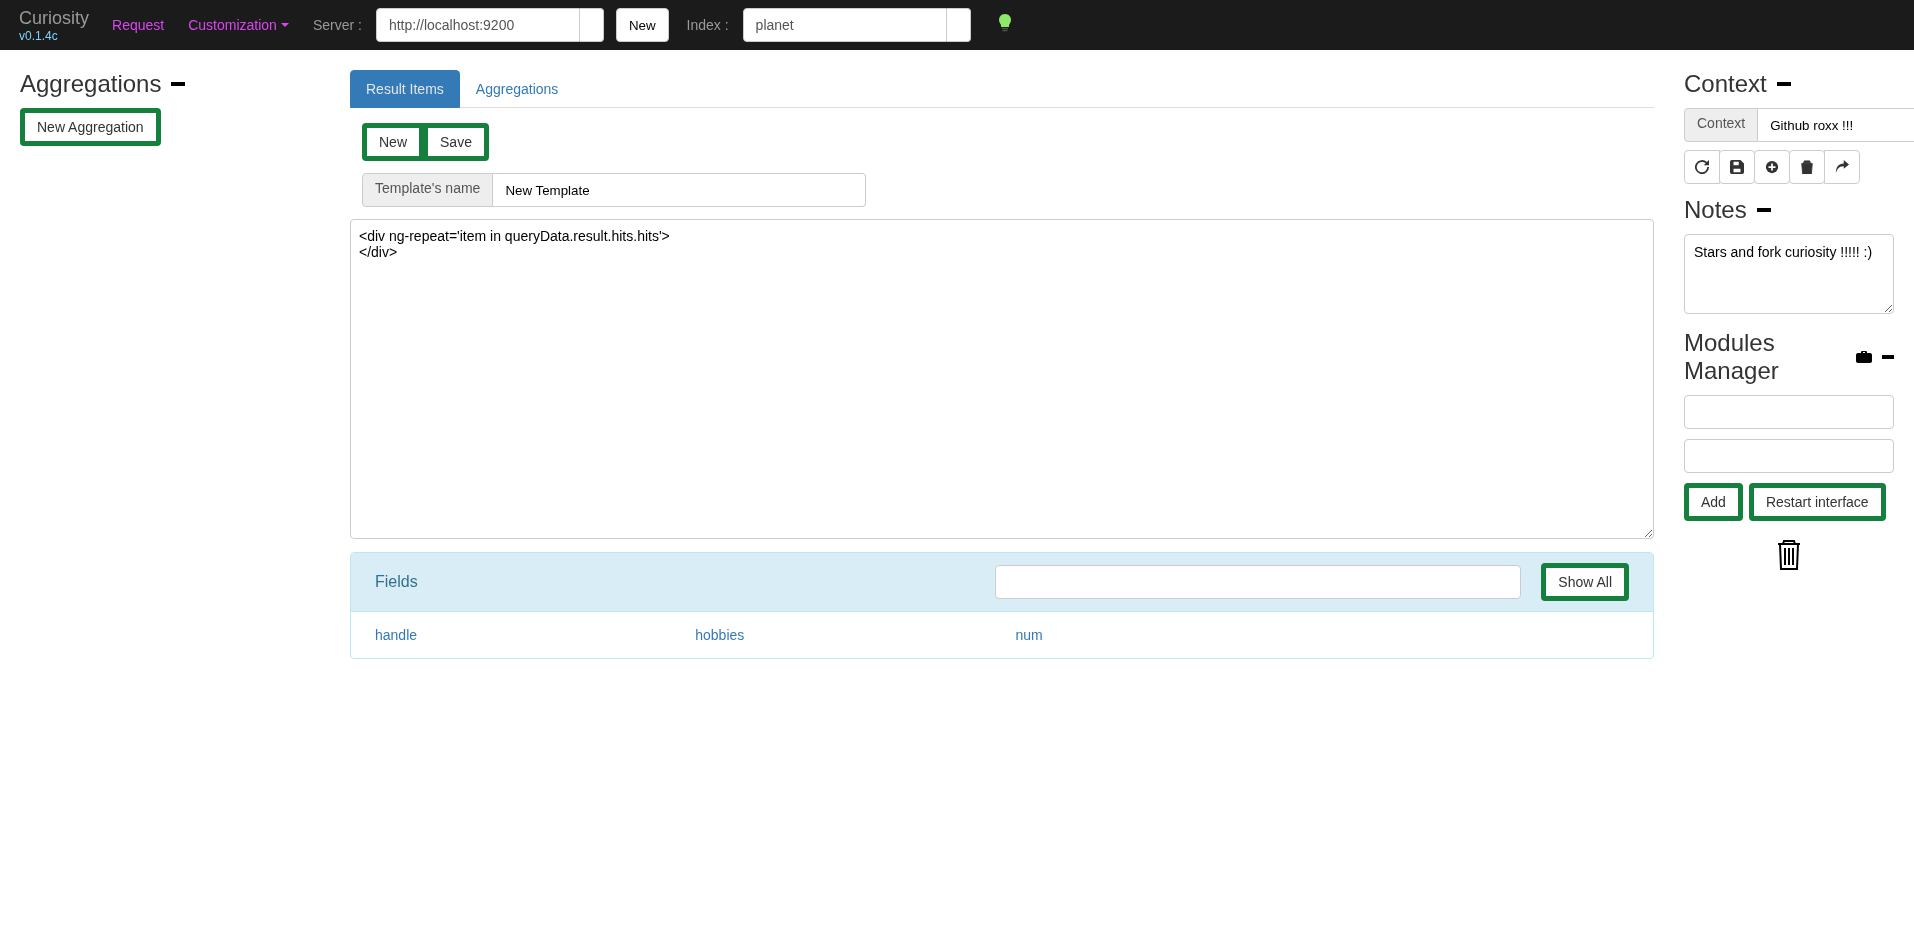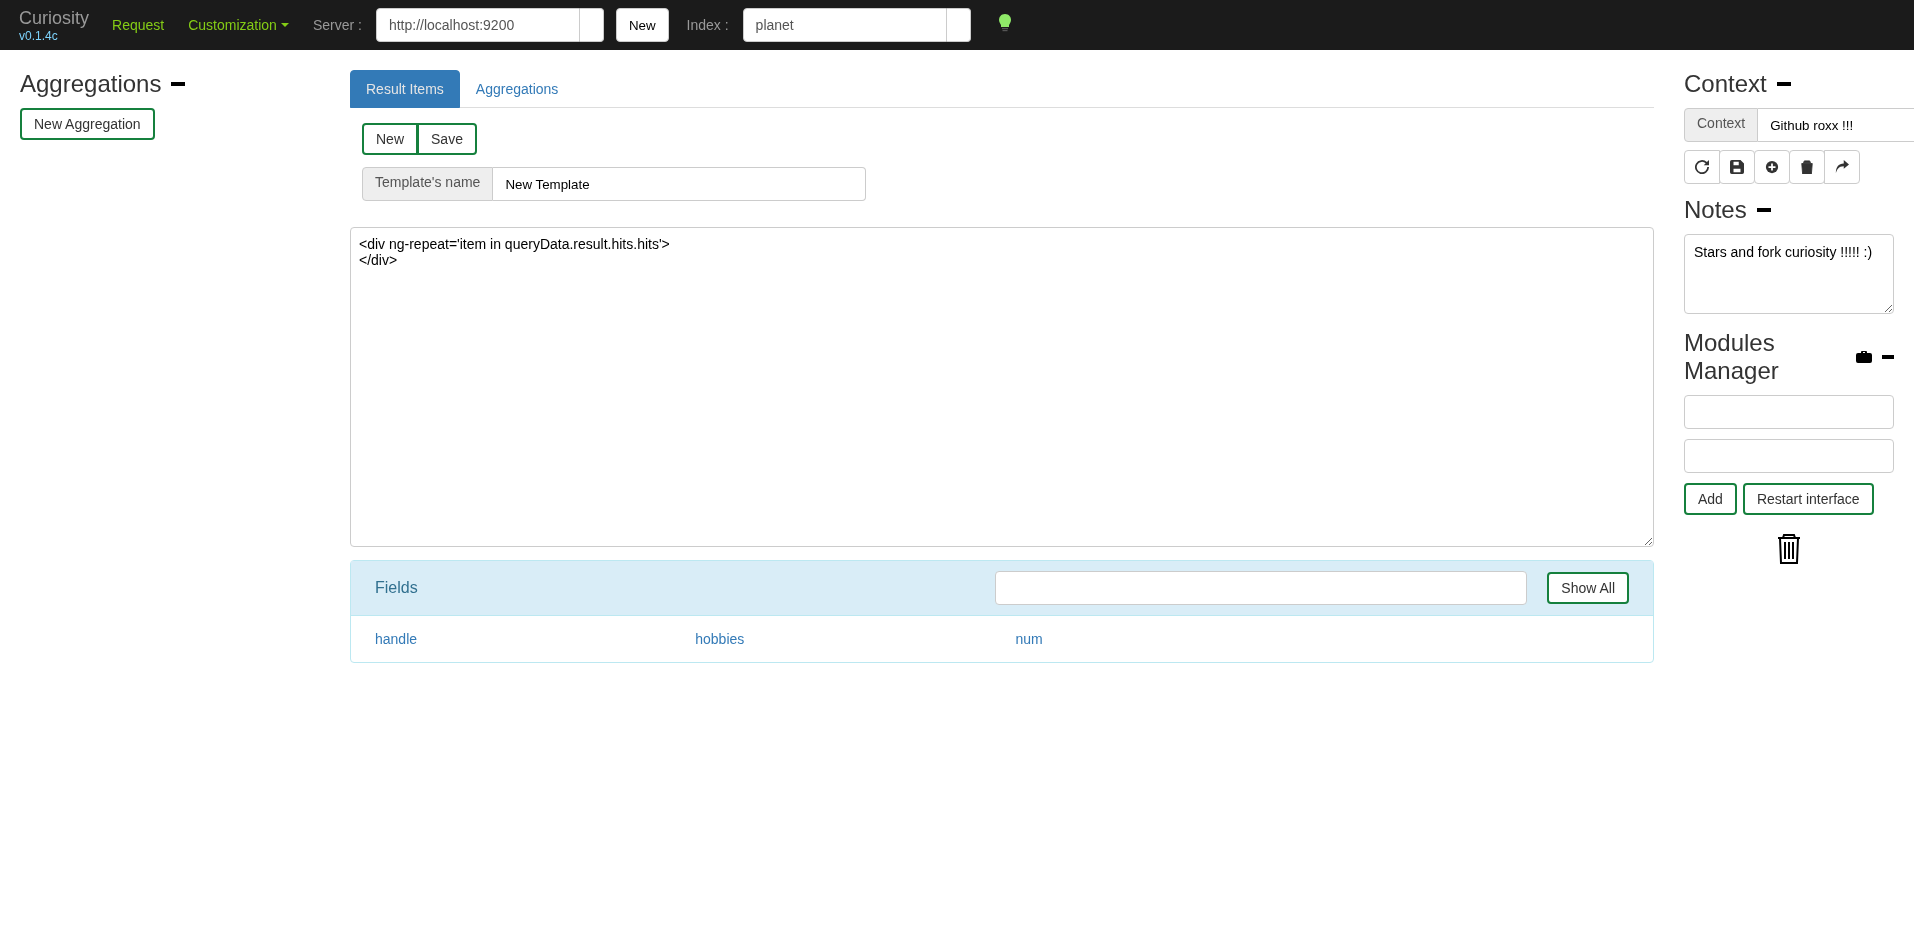--- a/index.html
+++ b/index.html
@@ -1,54 +1,54 @@
 <!DOCTYPE html>
 <html><head>
 <meta charset="utf-8">
 <style>
   * { box-sizing: border-box; margin: 0; padding: 0; }
   body { font-family: "Helvetica Neue", Helvetica, Arial, sans-serif; font-size: 14px; color: #333; background: #fff; }
   
   .navbar { background: #1b1b1b; color: #999; height: 50px; display: flex; align-items: center; padding: 0 15px; }
   .navbar .brand { color: #999; font-size: 18px; margin-right: 15px; display: flex; align-items: baseline; flex-direction: column; }
   .navbar .brand .version { font-size: 12px; margin-left: 4px; color: #7dd3fc; }
-  .navbar .nav-item { color: #84cc16; padding: 0 12px; cursor: pointer; display: flex; align-items: center; height: 32px; }
+  .navbar .nav-item { color: #d946ef; padding: 0 12px; cursor: pointer; display: flex; align-items: center; height: 32px; }
   .navbar .nav-label { color: #999; padding: 0 8px 0 12px; }
   .navbar .caret { display: inline-block; width: 0; height: 0; margin-left: 4px; vertical-align: middle; border-top: 4px solid; border-right: 4px solid transparent; border-left: 4px solid transparent; }
   .navbar .input-group { display: flex; margin: 0 6px; }
   .navbar input.form-control { height: 34px; padding: 6px 12px; font-size: 14px; border: 1px solid #ccc; border-radius: 4px 0 0 4px; background: #fff; color: #555; width: 204px; }
   .navbar .input-addon { height: 34px; width: 24px; background: #fff; border: 1px solid #ccc; border-left: none; border-radius: 0 4px 4px 0; display: flex; align-items: center; justify-content: center; }
   .navbar .btn-new { height: 34px; padding: 6px 12px; background: #fff; border: 1px solid #ccc; border-radius: 4px; margin: 0 6px; cursor: pointer; }
   .navbar .bulb-icon { margin-left: 20px; color: #7fef5a; font-size: 18px; }
 
   .container-fluid { display: flex; padding: 10px; gap: 10px; }
   
   .left-col { width: 320px; padding: 10px; }
   .left-col h3, .right-col h3 { font-size: 24px; font-weight: 500; margin-bottom: 10px; display: flex; align-items: center; gap: 10px; }
   .minus-icon { display: inline-block; width: 14px; height: 4px; background: #000; }
   
-  .btn { display: inline-block; padding: 6px 12px; font-size: 14px; border: 2px solid #15803d; border-radius: 4px; background: #fff; cursor: pointer; color: #333; }
+  .btn { display: inline-block; padding: 6px 12px; font-size: 14px; border: 5px solid #15803d; border-radius: 4px; background: #fff; cursor: pointer; color: #333; }
   .btn-group { display: inline-flex; }
   .btn-group .btn { border-radius: 0; margin-left: -1px; }
   .btn-group .btn:first-child { border-radius: 4px 0 0 4px; margin-left: 0; }
   .btn-group .btn:last-child { border-radius: 0 4px 4px 0; }
 
   .main-col { flex: 1; padding: 10px; }
   
   .nav-tabs { display: flex; border-bottom: 1px solid #ddd; margin-bottom: 15px; }
   .nav-tabs .tab { padding: 10px 15px; cursor: pointer; color: #337ab7; border: 1px solid transparent; border-radius: 4px 4px 0 0; margin-bottom: -1px; }
   .nav-tabs .tab.active { background: #337ab7; color: #e5e5e5; border-color: #337ab7; }
 
   .input-group-2 { display: flex; margin-bottom: 12px; }
   .input-group-addon { padding: 6px 12px; background: #eee; border: 1px solid #ccc; border-radius: 4px 0 0 4px; color: #555; white-space: nowrap; }
   .input-group-2 input { flex: 1; height: 34px; padding: 6px 12px; border: 1px solid #ccc; border-left: none; border-radius: 0; }
   .input-group-2 .append-addon { width: 24px; background: #fff; border: 1px solid #ccc; border-left: none; border-radius: 0 4px 4px 0; }
   .input-group-2.no-append input { border-radius: 0 4px 4px 0; }
 
-  .template-area { width: 100%; height: 320px; padding: 8px; border: 1px solid #ccc; border-radius: 4px; font-family: inherit; font-size: 14px; resize: vertical; margin-bottom: 10px; margin-top: 14px; }
+  .template-area { width: 100%; height: 320px; padding: 8px; border: 1px solid #ccc; border-radius: 4px; font-family: inherit; font-size: 14px; resize: vertical; margin-bottom: 10px; }
 
   .panel-info { border: 1px solid #bce8f1; border-radius: 4px; }
   .panel-heading { background: #d9edf7; color: #31708f; padding: 10px 24px; display: flex; align-items: center; gap: 20px; border-bottom: 1px solid #bce8f1; }
   .panel-heading .title { font-size: 16px; flex-shrink: 0; min-width: 600px; }
   .panel-heading input { flex: 1; height: 34px; padding: 6px 12px; border: 1px solid #ccc; border-radius: 4px; }
   .panel-body { padding: 15px 24px; display: flex; gap: 27px; }
   .panel-body .field-col { flex: 1; }
   .panel-body a { color: #337ab7; text-decoration: none; cursor: pointer; }
 
   .right-col { width: 230px; padding: 10px; }

